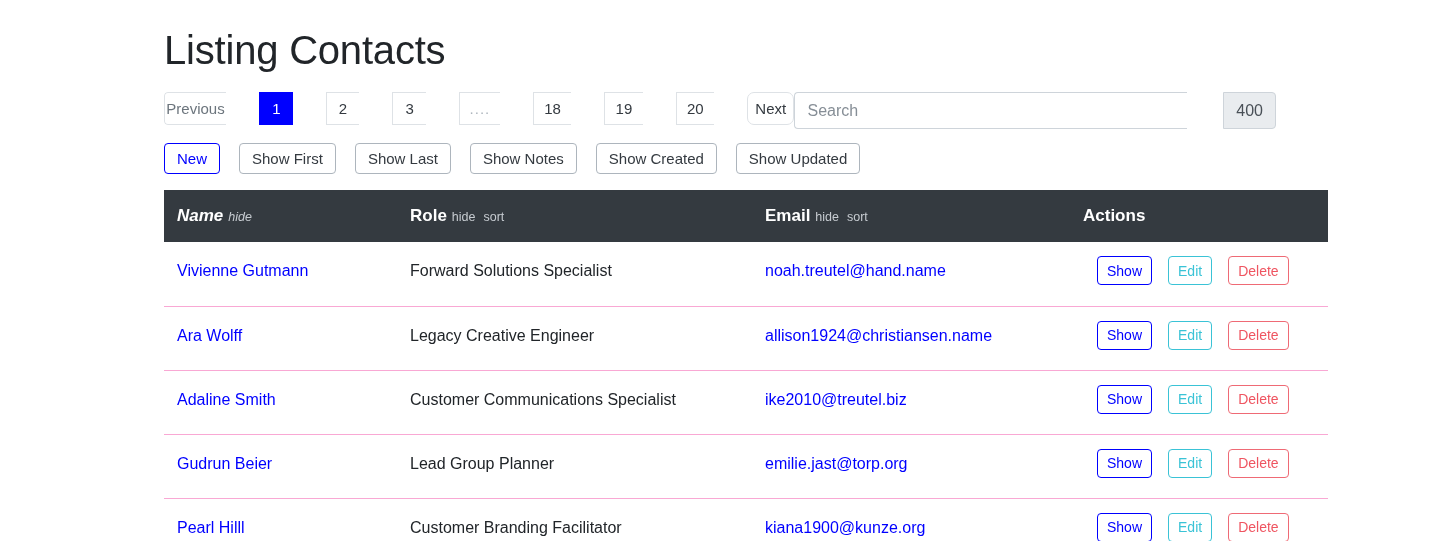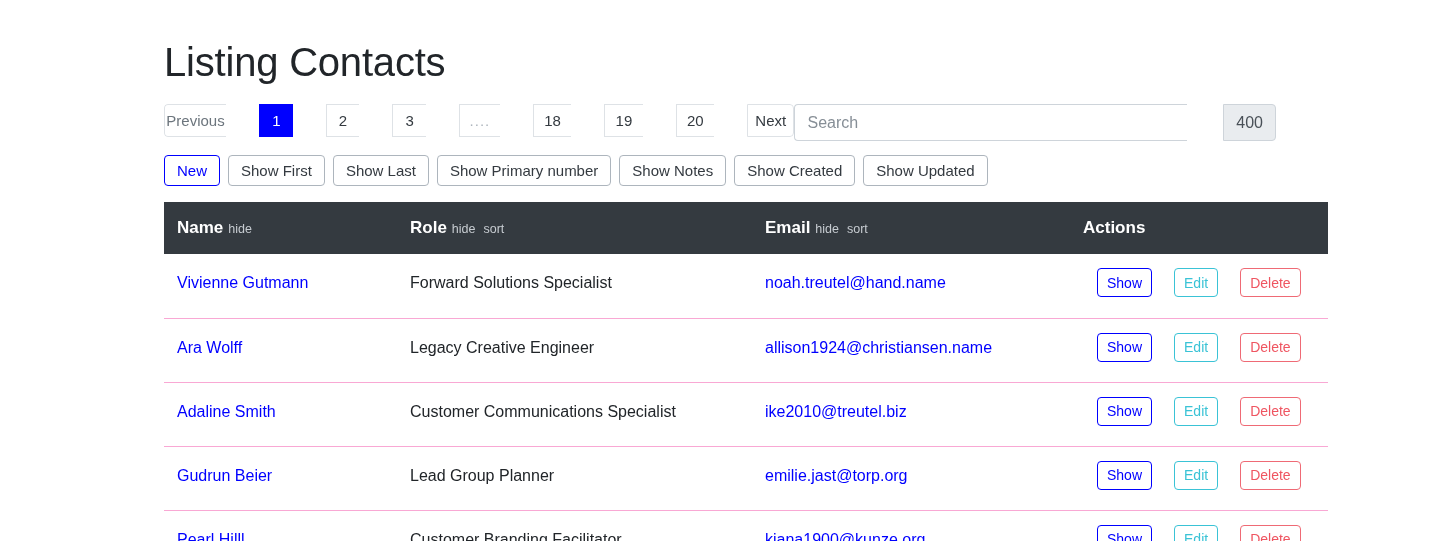--- a/index.html
+++ b/index.html
@@ -13,21 +13,20 @@
   body {
     font-family: "Liberation Sans", sans-serif;
     color: #212529;
     -webkit-font-smoothing: antialiased;
   }
   .page {
     position: relative;
     width: 1451px;
     height: 518px;
     box-sizing: border-box;
-    margin-top: 12px;
   }
   .container {
     position: absolute;
     left: 164px;
     top: 0;
     width: 1112px;
   }
   
   .page-title {
     font-size: 40px;
@@ -69,20 +68,21 @@
     height: 33px;
     display: flex;
     align-items: center;
     justify-content: center;
   }
   .page-item:first-child { border-top-left-radius: 4px; border-bottom-left-radius: 4px; }
   .page-item:last-child {
     border-right-width: 1px;
     border-top-right-radius: 4px;
     border-bottom-right-radius: 4px;
+    border-radius: 7px;
   }
   .page-item.is-disabled { color: #6c757d; cursor: default; }
   .page-item.is-active {
     background: #0000ff;
     border-color: #0000ff;
     color: #ffffff;
     font-weight: 400;
   }
   .page-item.is-gap { color: #adb5bd; letter-spacing: 1px; }
   .page-item.is-number { color: #343a40; }
@@ -116,21 +116,21 @@
     display: flex;
     align-items: center;
     border-top-right-radius: 4px;
     border-bottom-right-radius: 4px;
     box-sizing: border-box;
   }
 
   
   .toolbar {
     display: flex;
-    gap: 8px;
+    gap: 19px;
     margin-top: 14px;
     flex-wrap: nowrap;
   }
   .btn {
     font-family: "Liberation Sans", sans-serif;
     font-size: 15px;
     line-height: 1;
     padding: 8px 12px;
     border-radius: 4px;
     border: 1px solid #adb5bd;
@@ -166,42 +166,42 @@
     vertical-align: middle;
   }
   .th-sub {
     font-size: 12.5px;
     font-weight: normal;
     color: #c7ccd1;
     margin-left: 5px;
     cursor: pointer;
   }
   .th-sub + .th-sub { margin-left: 8px; }
-  .col-name { width: 220px; }
+  .col-name { width: 220px; font-style: italic; }
   .col-role { width: 342px; }
   .col-email { width: 305px; }
   .col-actions { width: 245px; }
 
   .table tbody td {
     border-top: 1px solid #f9a8d4;
     padding: 20px 0 20px 13px;
     font-size: 16px;
     vertical-align: top;
     color: #212529;
     height: 64px;
     box-sizing: border-box;
   }
   .table tbody tr:first-child td { border-top: 0; }
   .cell-link {
     color: #0000ff;
     text-decoration: none;
     cursor: pointer;
   }
   .td-actions { padding-top: 14px !important; padding-left: 27px !important; }
-  .action-group { display: flex; gap: 22px; }
+  .action-group { display: flex; gap: 16px; }
   .btn-sm {
     font-size: 14px;
     line-height: 1;
     padding: 7px 9px;
     border-radius: 4px;
     background: #ffffff;
     cursor: pointer;
     border: 1px solid;
     font-family: "Liberation Sans", sans-serif;
     height: 29px;
@@ -237,21 +237,20 @@
       <div class="search-group">
         <input class="search-input" type="text" id="search-input" placeholder="Search" style="">
         <span class="search-addon">400</span>
       </div>
     </div>
 
     <div class="toolbar" id="toolbar">
         <button class="btn btn-primary-outline">New</button>
         <button class="btn">Show First</button>
         <button class="btn">Show Last</button>
-        <button class="btn">Show Primary number</button>
         <button class="btn">Show Notes</button>
         <button class="btn">Show Created</button>
         <button class="btn">Show Updated</button>
       </div>
 
     <table class="table">
       <thead>
         <tr id="table-head-row">
             <th class="col-name"><span>Name</span><span class="th-sub">hide</span></th>
             <th class="col-role"><span>Role</span><span class="th-sub">hide</span><span class="th-sub">sort</span></th>

